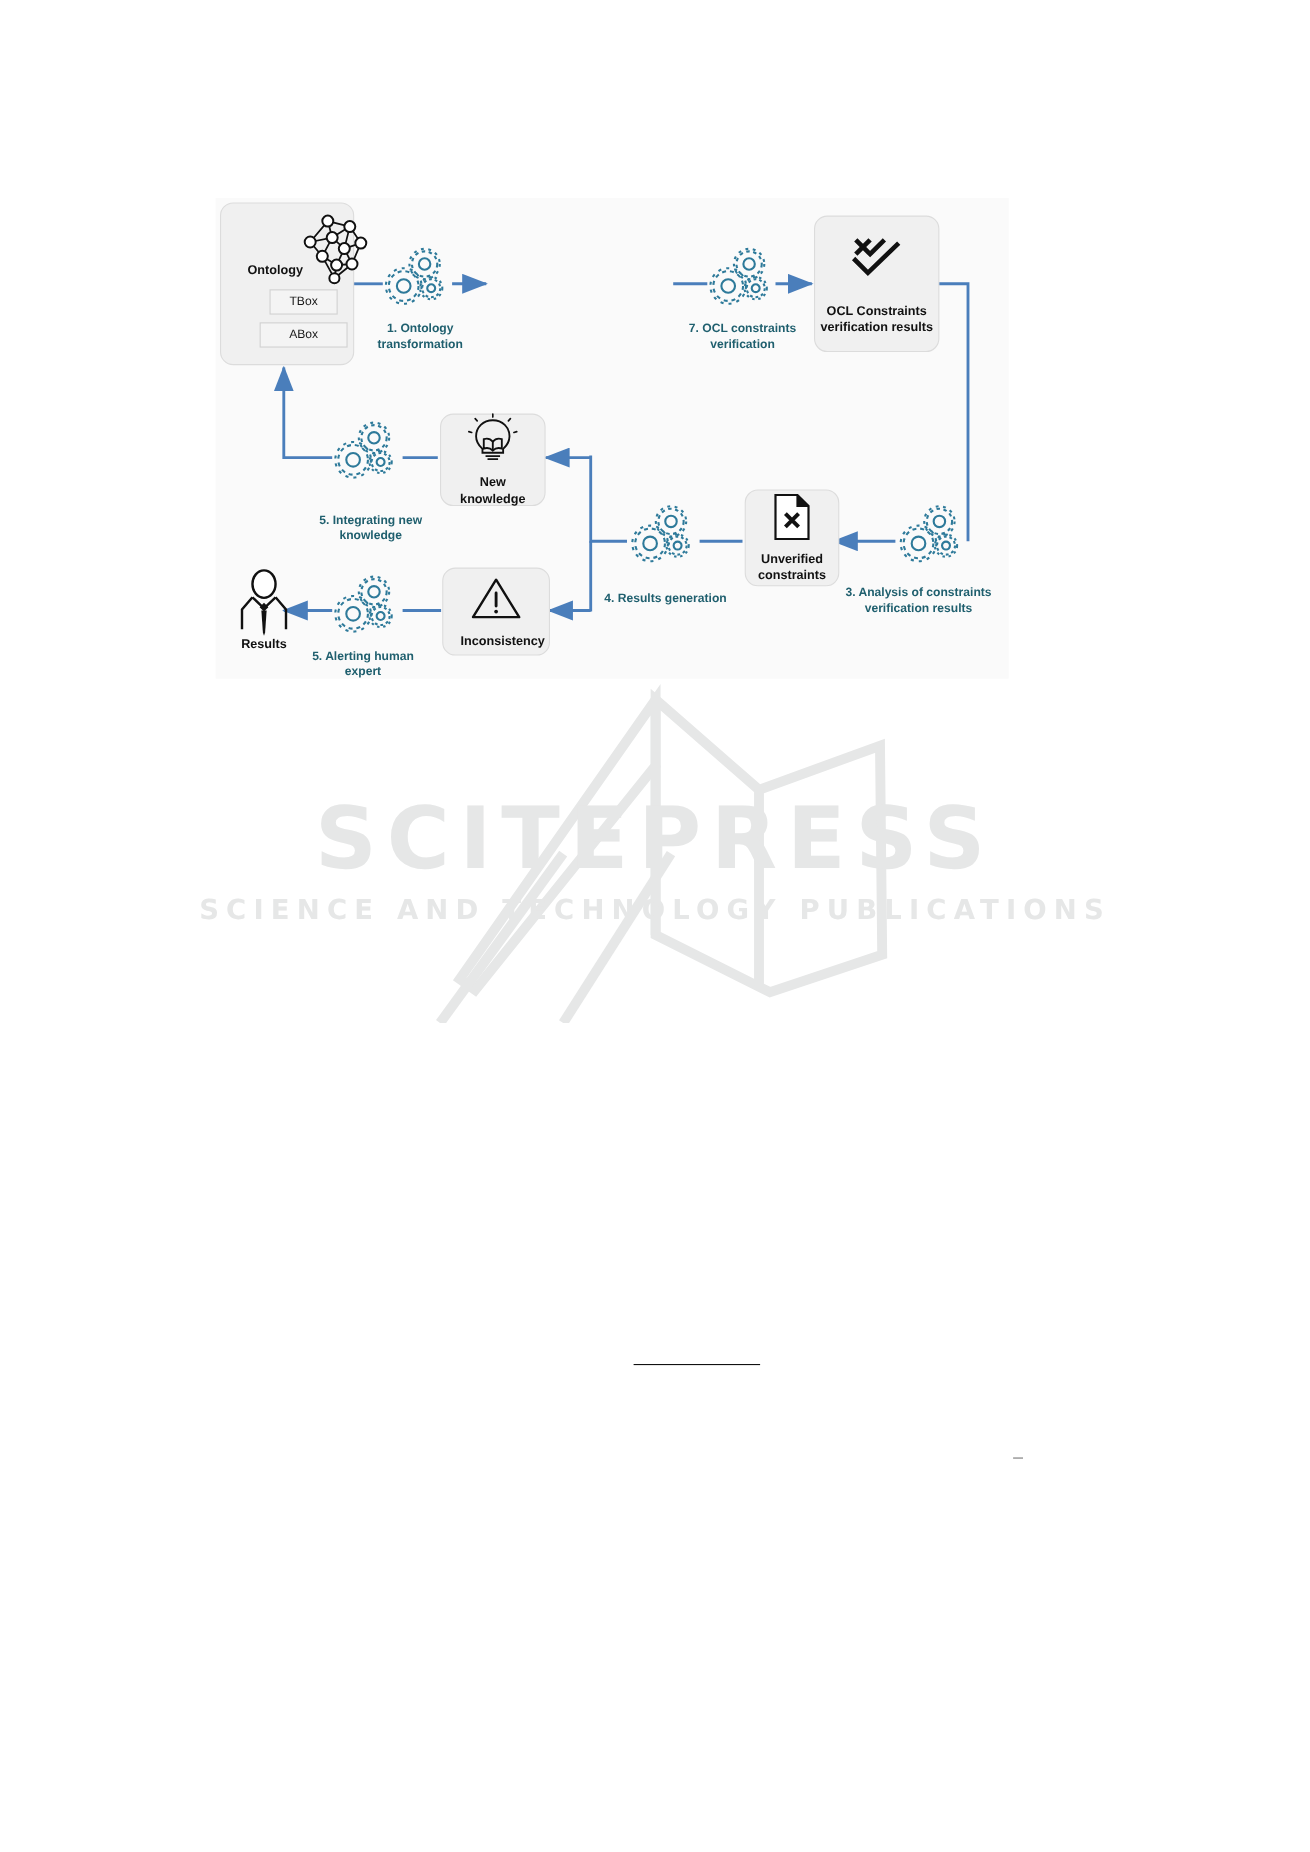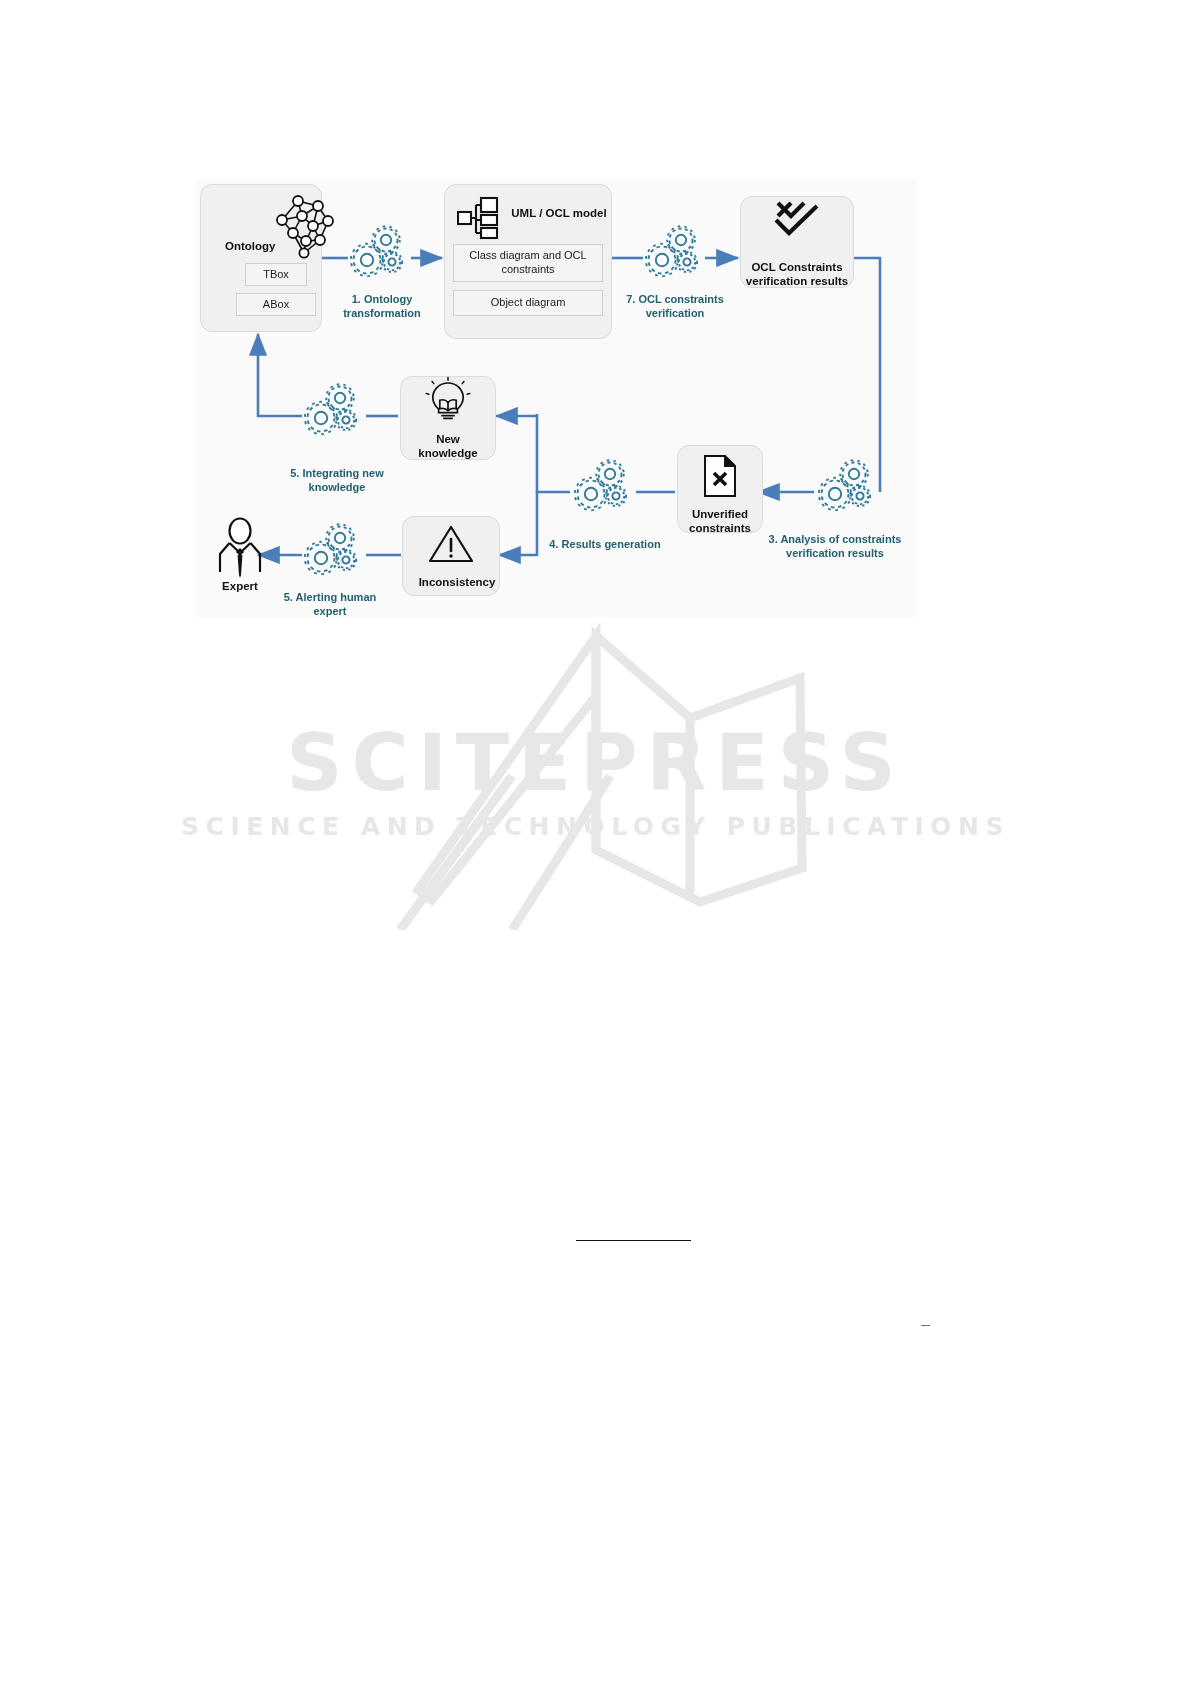--- a/index.html
+++ b/index.html
@@ -222,40 +222,20 @@
           <g transform="translate(46,40)">
             <circle r="8.2" stroke-dasharray="2.6 2.6"></circle>
             <circle r="10.1" stroke-dasharray="2.2 3.4"></circle>
             <circle r="3.6"></circle>
           </g>
         </g>
       </svg>
     </div>
     <div class="step-label" style="left:126px; top:112px; width:120px;">1. Ontology transformation</div>
 
-    <div class="node" style="left:248px; top:4px; width:168px; height:155px; padding:9px 10px;">
-      <div style="position:relative; width:100%; height:50px;">
-        <span class="icon" style="position:absolute; left:2px; top:2px;">
-          <svg width="42" height="44" viewBox="0 0 42 44">
-            <g stroke="#111" stroke-width="2.1" fill="#ffffff">
-              <rect x="1" y="16" width="13" height="12"></rect>
-              <rect x="24" y="2" width="16" height="14"></rect>
-              <rect x="24" y="19" width="16" height="10"></rect>
-              <rect x="24" y="32" width="16" height="10"></rect>
-            </g>
-            <g stroke="#111" stroke-width="2.1" fill="none">
-              <path d="M14 22 L19 22 M19 9 L19 37 M19 9 L24 9 M19 24 L24 24 M19 37 L24 37"></path>
-            </g>
-          </svg>
-        </span>
-        <div class="node-title" style="position:absolute; left:52px; top:12px; width:104px;">UML / OCL model</div>
-      </div>
-      <div class="subbox" style="width:150px; height:38px; padding:0 6px;">Class diagram and OCL constraints</div>
-      <div class="subbox" style="width:150px; height:26px; margin-top:8px;">Object diagram</div>
-    </div>
 
     <div class="gear-cluster" style="left:445px; top:42px; width:68px; height:62px;">
       <svg width="68" height="62" viewBox="0 0 68 62">
         <g fill="none" stroke="#2e7a9a" stroke-width="1.9">
           <g transform="translate(40,18)">
             <circle r="11.5" stroke-dasharray="3.2 3.2"></circle>
             <circle r="13.8" stroke-dasharray="2.6 4.2"></circle>
             <circle r="5.2"></circle>
           </g>
           <g transform="translate(21,38)">
@@ -266,21 +246,21 @@
           <g transform="translate(46,40)">
             <circle r="8.2" stroke-dasharray="2.6 2.6"></circle>
             <circle r="10.1" stroke-dasharray="2.2 3.4"></circle>
             <circle r="3.6"></circle>
           </g>
         </g>
       </svg>
     </div>
     <div class="step-label" style="left:415px; top:112px; width:128px;">7. OCL constraints verification</div>
 
-    <div class="node" style="left:544px; top:16px; width:114px; height:92px; padding:12px 8px; justify-content:center;">
+    <div class="node" style="left:544px; top:16px; width:114px; height:124px; padding:12px 8px; justify-content:center;">
       <span class="icon">
         <svg width="56" height="50" viewBox="0 0 56 50">
           <g fill="none" stroke="#111" stroke-width="4.2" stroke-linejoin="miter">
             <path d="M9 7 L22 20 L35 7"></path>
             <path d="M9 20 L22 7"></path>
             <path d="M7 24 L20 37 L48 10"></path>
           </g>
         </svg>
       </span>
       <div class="node-title" style="margin-top:10px; width:104px;">OCL Constraints verification results</div>
@@ -346,21 +326,21 @@
           <g transform="translate(46,40)">
             <circle r="8.2" stroke-dasharray="2.6 2.6"></circle>
             <circle r="10.1" stroke-dasharray="2.2 3.4"></circle>
             <circle r="3.6"></circle>
           </g>
         </g>
       </svg>
     </div>
     <div class="step-label" style="left:338px; top:357px; width:142px;">4. Results generation</div>
 
-    <div class="node" style="left:481px; top:265px; width:86px; height:88px; padding:8px 6px; ">
+    <div class="node" style="left:481px; top:265px; width:86px; height:88px; padding:8px 6px; justify-content:center;">
       <span class="icon">
         <svg width="36" height="44" viewBox="0 0 36 44">
           <g stroke="#111" stroke-width="2" fill="#ffffff">
             <path d="M3 2 L23 2 L33 12 L33 42 L3 42 Z"></path>
           </g>
           <path d="M23 2 L23 12 L33 12" fill="#111" stroke="#111" stroke-width="2"></path>
           <g stroke="#111" stroke-width="3.6" stroke-linecap="butt">
             <path d="M12 19 L24 31 M24 19 L12 31"></path>
           </g>
         </svg>
@@ -398,21 +378,21 @@
         </g>
         <g stroke="#111" stroke-width="2.2" fill="none">
           <path d="M17.5 27 L8 38 L8 56"></path>
           <path d="M38.5 27 L48 38 L48 56"></path>
           <path d="M17.5 27 L28 37 L38.5 27"></path>
         </g>
         <path d="M28 32 L24 36 L28 40 L32 36 Z" fill="#111"></path>
         <path d="M25.6 39 L30.4 39 L29 59 L28 62 L27 59 Z" fill="#111"></path>
       </svg>
     </div>
-    <div class="plain-label" style="left:10px; top:400px; width:68px;">Expert</div>
+    <div class="plain-label" style="left:10px; top:400px; width:68px;">Results</div>
 
     <div class="gear-cluster" style="left:104px; top:340px; width:68px; height:62px;">
       <svg width="68" height="62" viewBox="0 0 68 62">
         <g fill="none" stroke="#2e7a9a" stroke-width="1.9">
           <g transform="translate(40,18)">
             <circle r="11.5" stroke-dasharray="3.2 3.2"></circle>
             <circle r="13.8" stroke-dasharray="2.6 4.2"></circle>
             <circle r="5.2"></circle>
           </g>
           <g transform="translate(21,38)">

